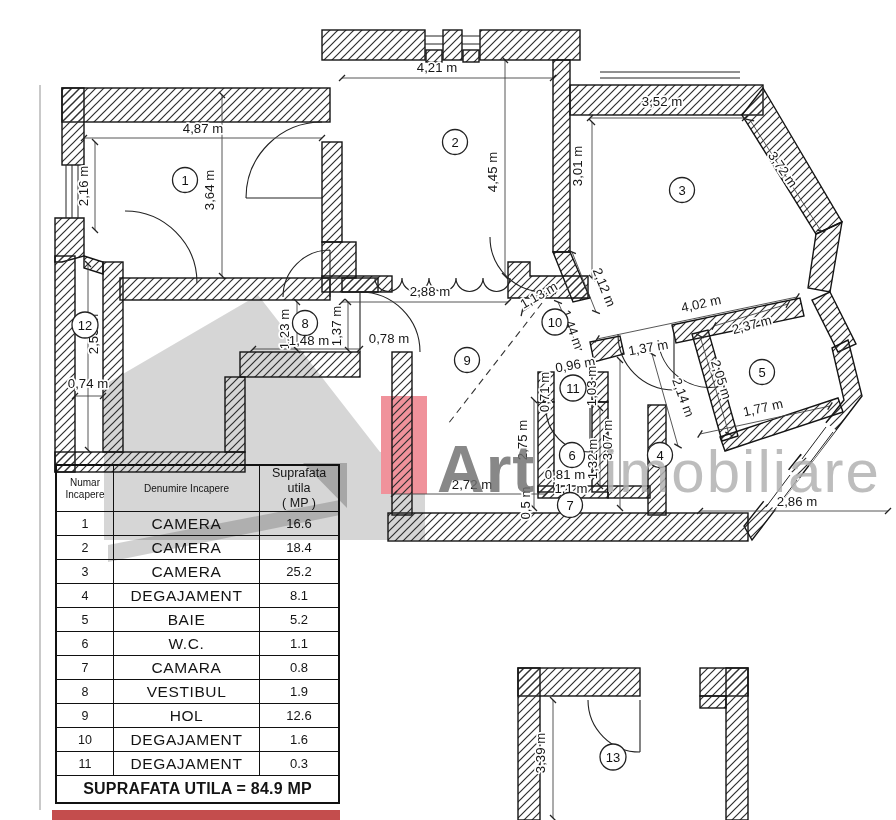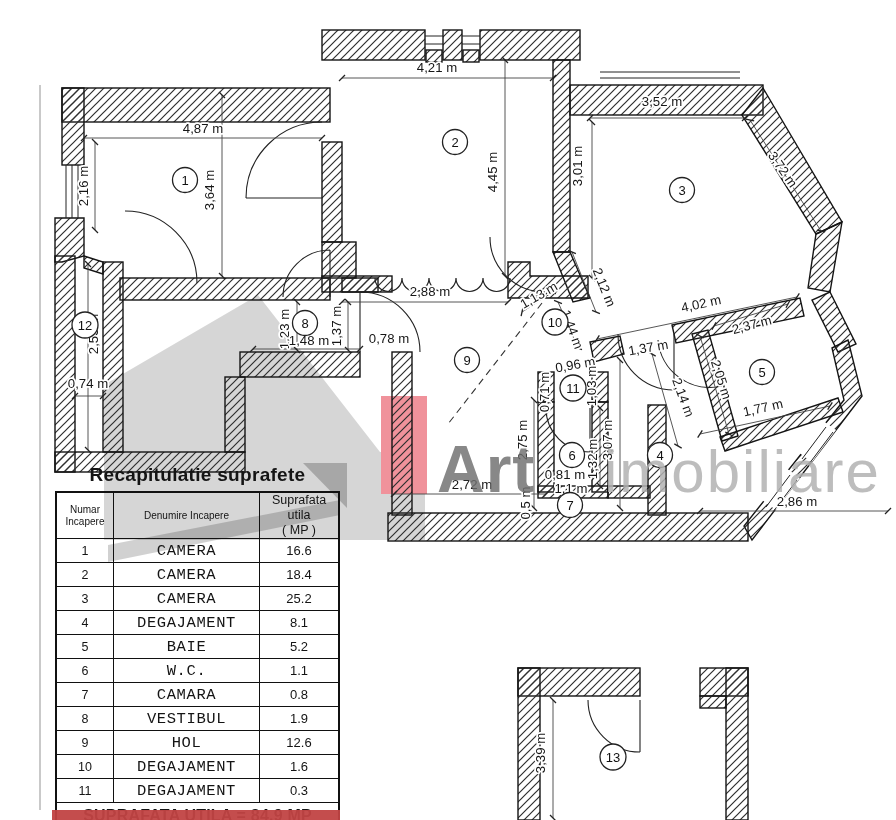--- a/index.html
+++ b/index.html
@@ -16,21 +16,21 @@
   .tbl-title{font-size:19px;font-weight:600;text-align:center;margin:0 0 5px 0;
      letter-spacing:.3px;color:#141414;}
   table.areas{border-collapse:collapse;width:285px;border:2px solid #111;background:transparent;}
   table.areas th,table.areas td{border:1.6px solid #111;text-align:center;color:#141414;padding:0;}
   .c1{width:56px}.c3{width:78px}
   thead th{height:34px;font-size:10px;font-weight:400;}
   th.c1{font-size:10px;line-height:1.15;}
   th.c3{font-size:12.5px;line-height:1.2;}
   tbody td{height:23px;}
   td.c1{font-size:12.5px;}
-  td.c2{font-size:15.5px;letter-spacing:.6px;font-family:Liberation Mono, monospace;}
+  td.c2{font-size:15.5px;letter-spacing:.6px;}
   td.c3{font-size:13px;}
   tfoot td{font-size:16px;font-weight:600;height:26px;letter-spacing:.2px;}
   .red-bar{position:absolute;left:52px;top:810px;width:288px;height:10px;
      background:#c14343;opacity:.95;z-index:5;}
 </style>
 </head>
 <body>
 
 <svg width="896" height="820" viewBox="0 0 896 820">
   <defs>
@@ -255,21 +255,20 @@
       </g>
   </g>
 
   <g>
     <text class="wm-bold" x="437" y="492">Art</text>
     <text class="wm-light" x="604" y="492">imobiliare</text>
   </g>
 </svg>
 
 <div class="plan-table">
-  <div class="tbl-title">Recapitulatie suprafete</div>
   <table class="areas">
     <thead>
       <tr>
         <th class="c1">
           <span>Numar</span><br>
           <span>Incapere</span>
         </th>
         <th class="c2">Denumire Incapere</th>
         <th class="c3">
           <span>Suprafata utila</span><br>

